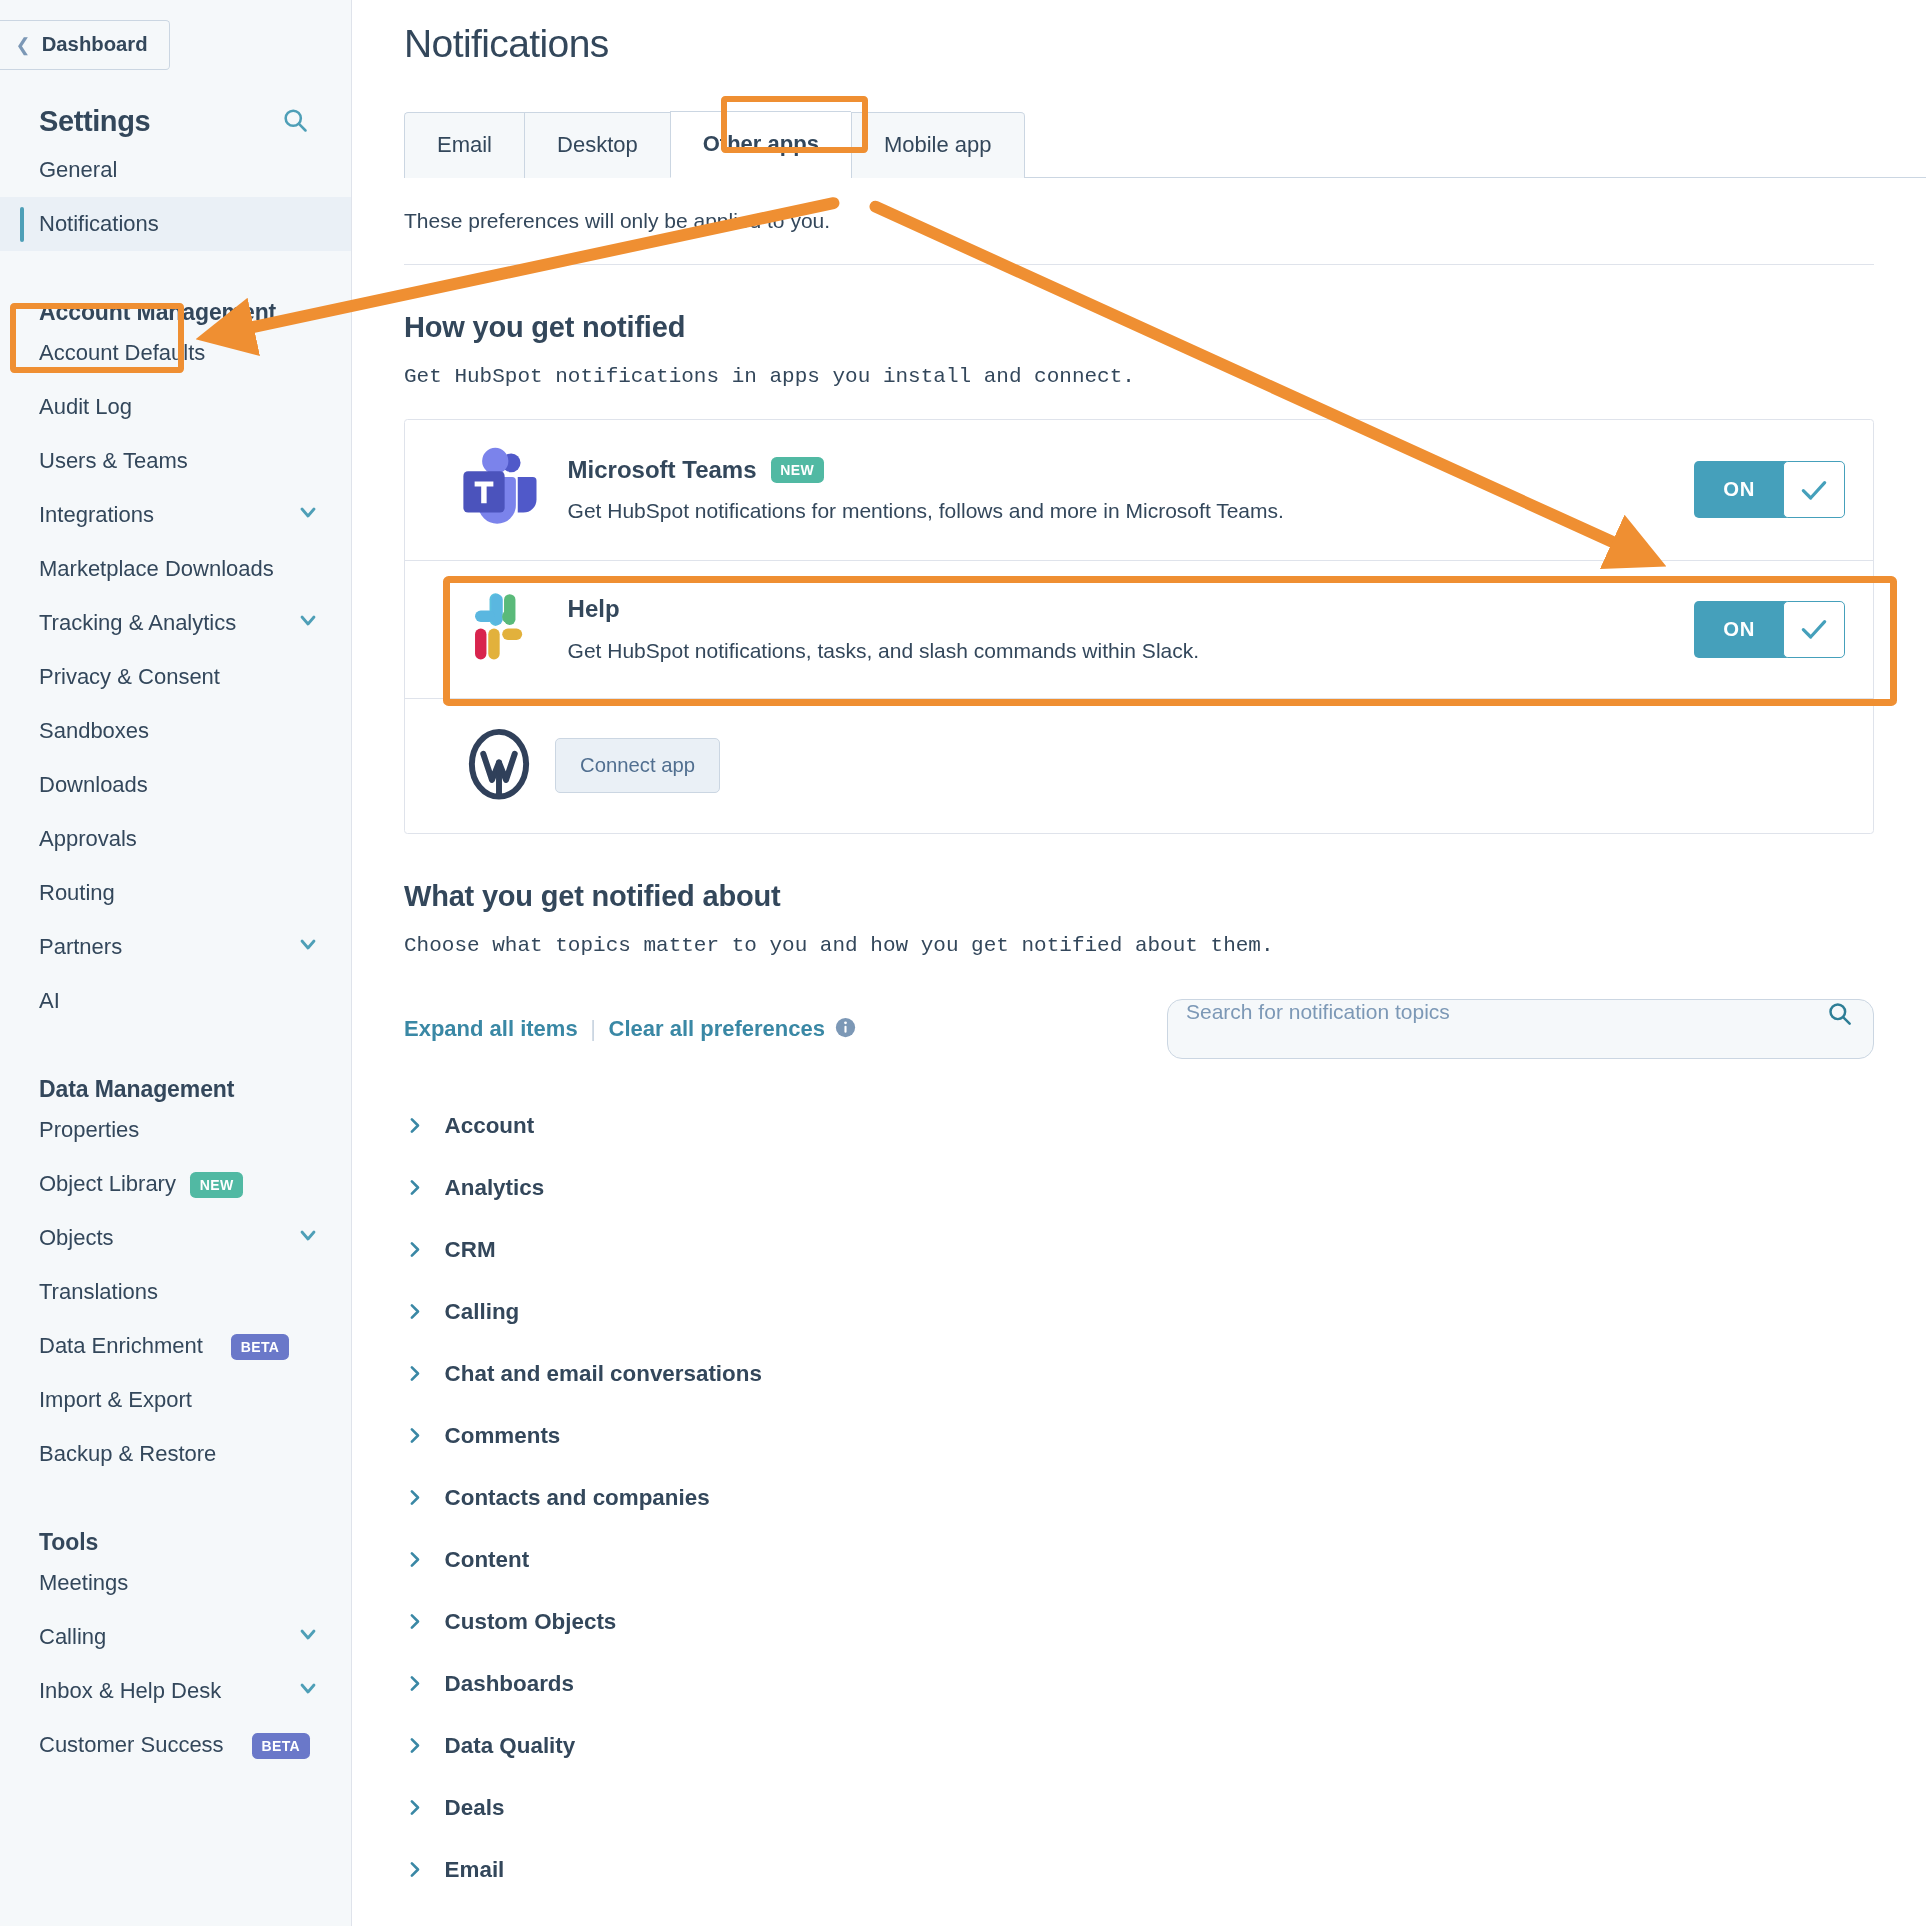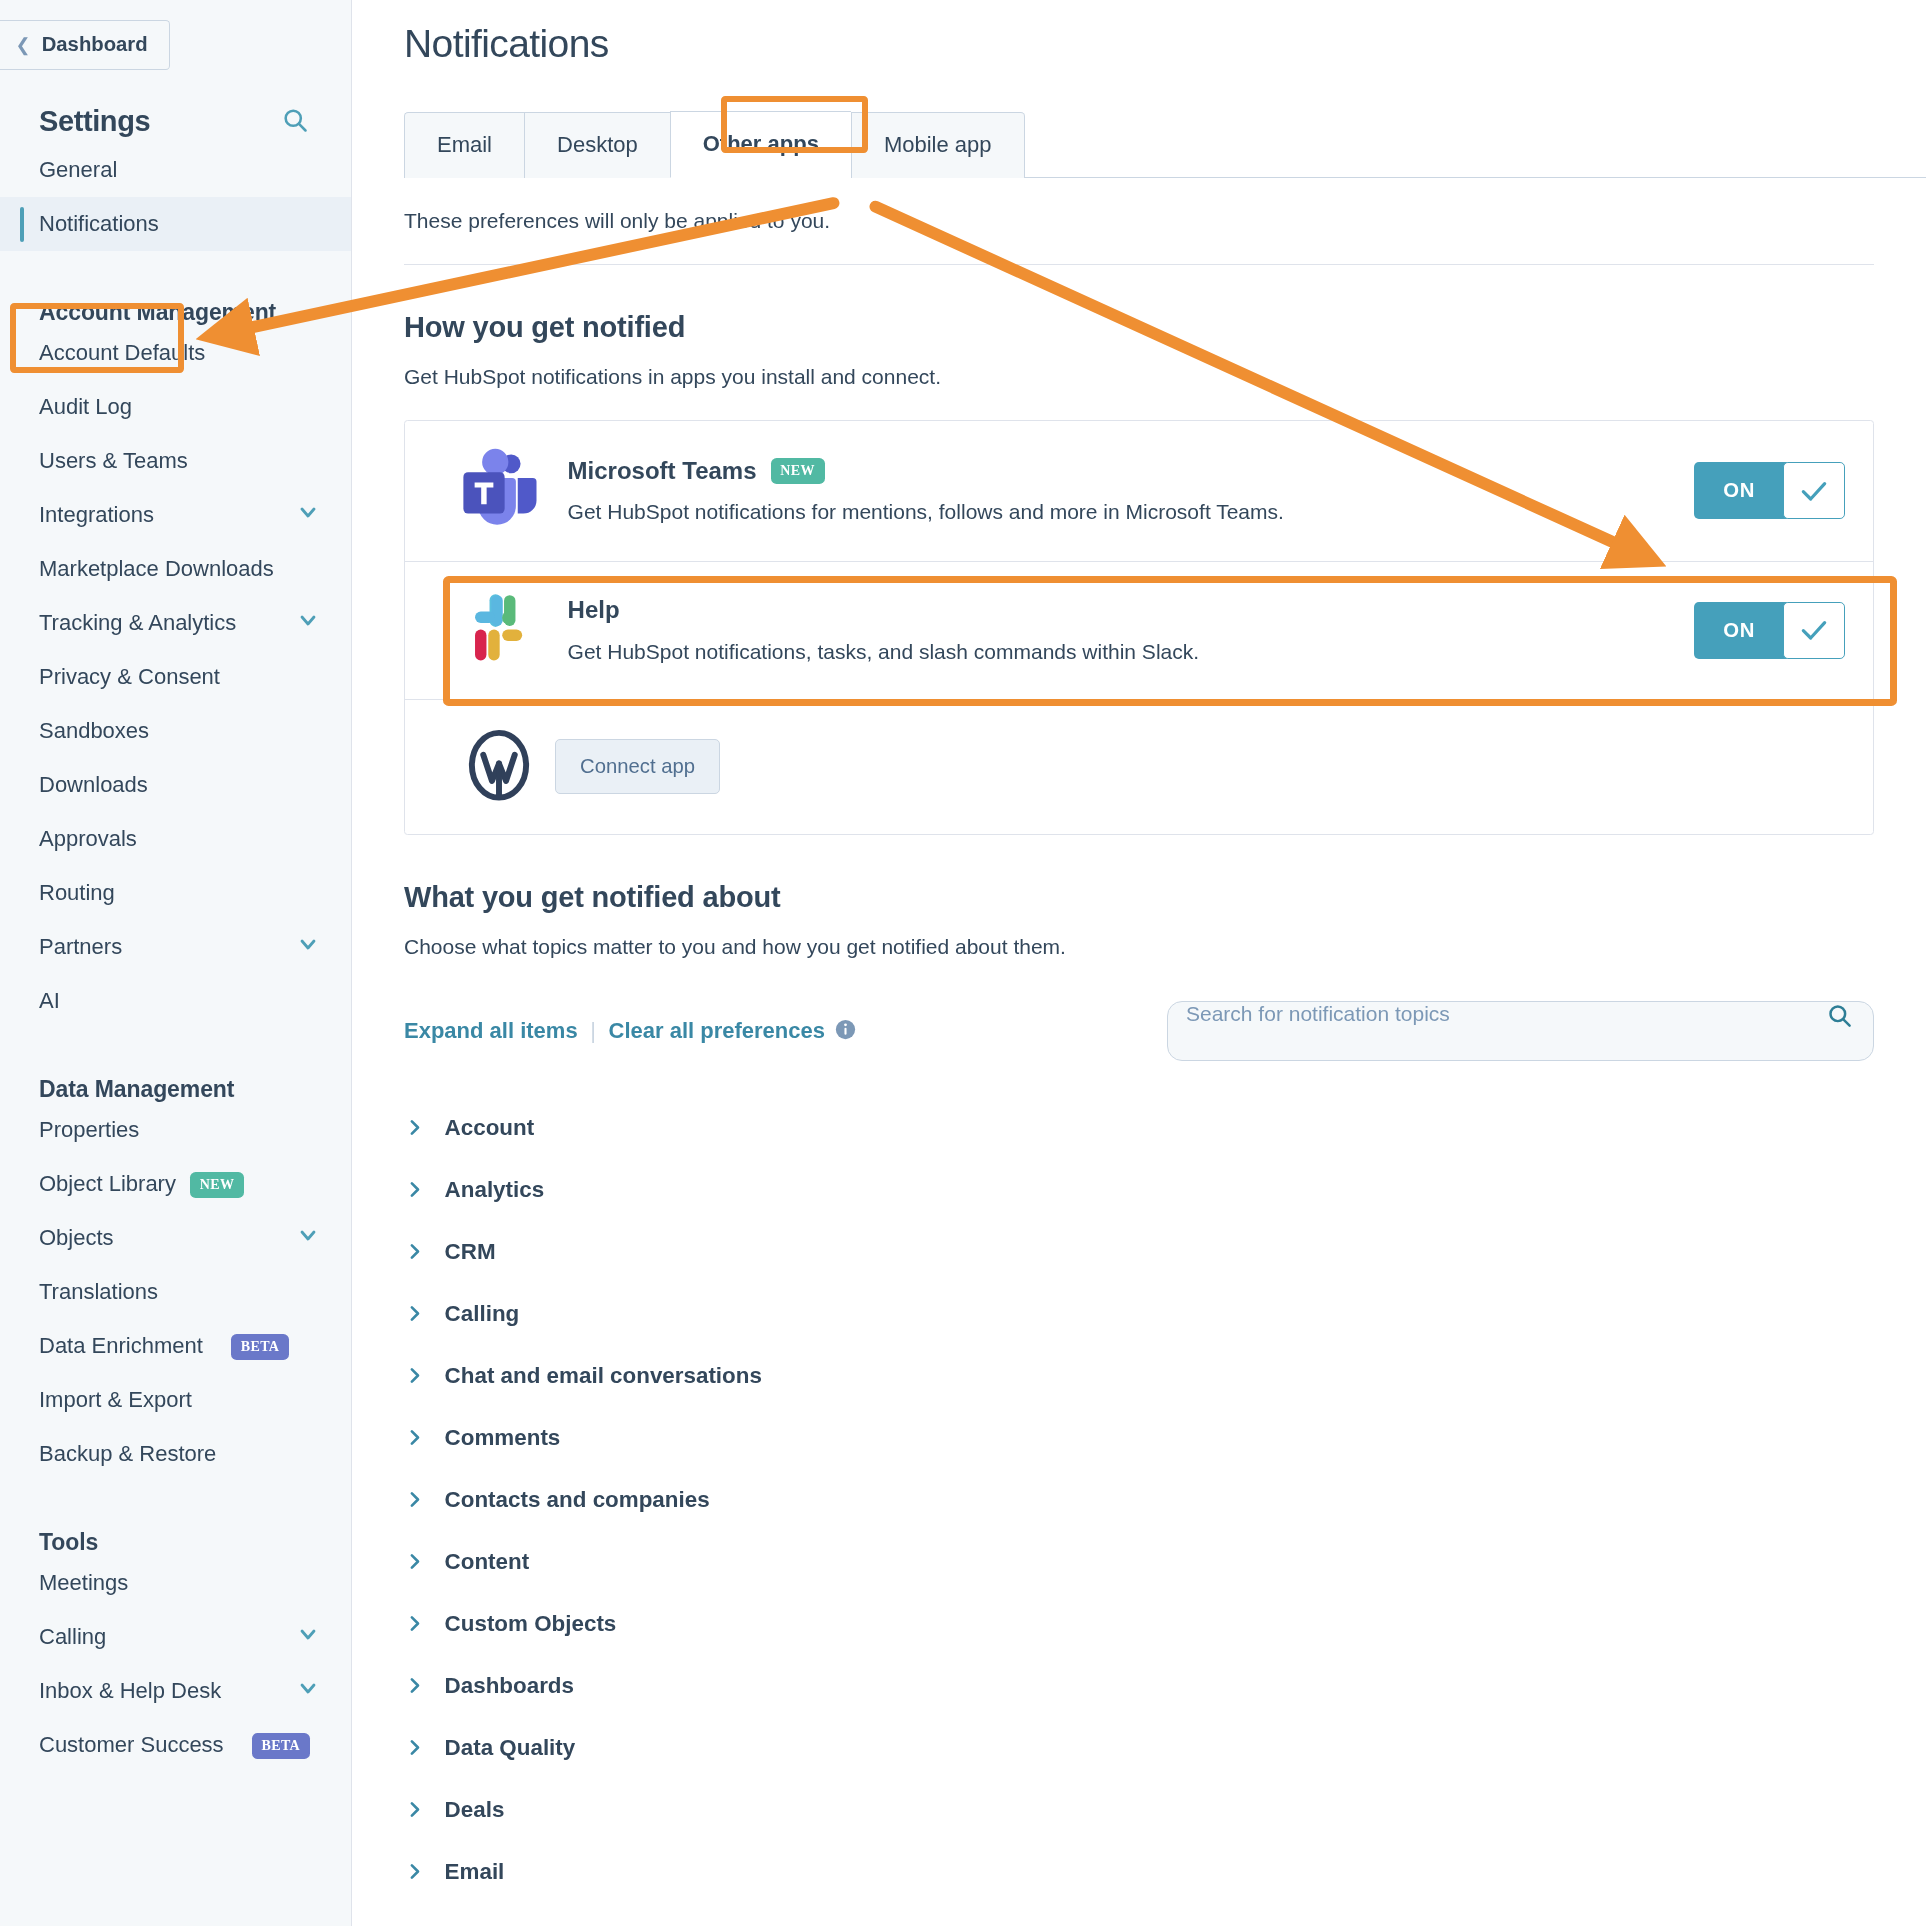--- a/index.html
+++ b/index.html
@@ -62,21 +62,21 @@
   .nav-item.active {
     background: #eaf0f6;
   }
   .nav-item.active::before {
     content: ""; position: absolute; left: 19.6px; top: 9.8px; bottom: 9.8px;
     width: 4.9px; border-radius: 2.8px; background: #4e9fb7;
   }
   .badge {
     display: inline-block; border-radius: 5.6px; color: #fff;
     font-size: 14px; font-weight: bold; letter-spacing: 0.4px;
-    padding: 4.9px 9.8px; margin-left: 14px; vertical-align: middle; font-family: Liberation Serif, serif;
+    padding: 4.9px 9.8px; margin-left: 14px; vertical-align: middle;
   }
   .badge.new { background: #51b9a3; }
   .badge.beta { background: #6a78c9; margin-left: 28px; }
   .chev-dn { color: #4e9fb7; }
 
   
   .main {
     flex: 1 1 auto;
     padding: 0 0 0 0;
     position: relative;
@@ -118,21 +118,21 @@
   }
   .hr {
     margin: 31px 52px 0 52px;
     border-top: 1.4px solid #dfe3eb;
   }
 
   .sect-h {
     font-size: 29px; font-weight: bold; color: #33475b;
     padding: 46px 0 0 52px; letter-spacing: -0.2px;
   }
-  .sect-p { font-size: 21px; color: #33475b; padding: 21px 0 0 52px; }
+  .sect-p { font-size: 21px; color: #33475b; padding: 21px 0 0 52px; font-family: Liberation Mono, monospace; }
 
   .apps-card {
     margin: 31px 52px 0 52px;
     border: 1.4px solid #dfe3eb;
     border-radius: 3.5px;
     background: #fff;
   }
   .app-row {
     display: flex; align-items: center;
     padding: 25px 28px 25px 38px;

